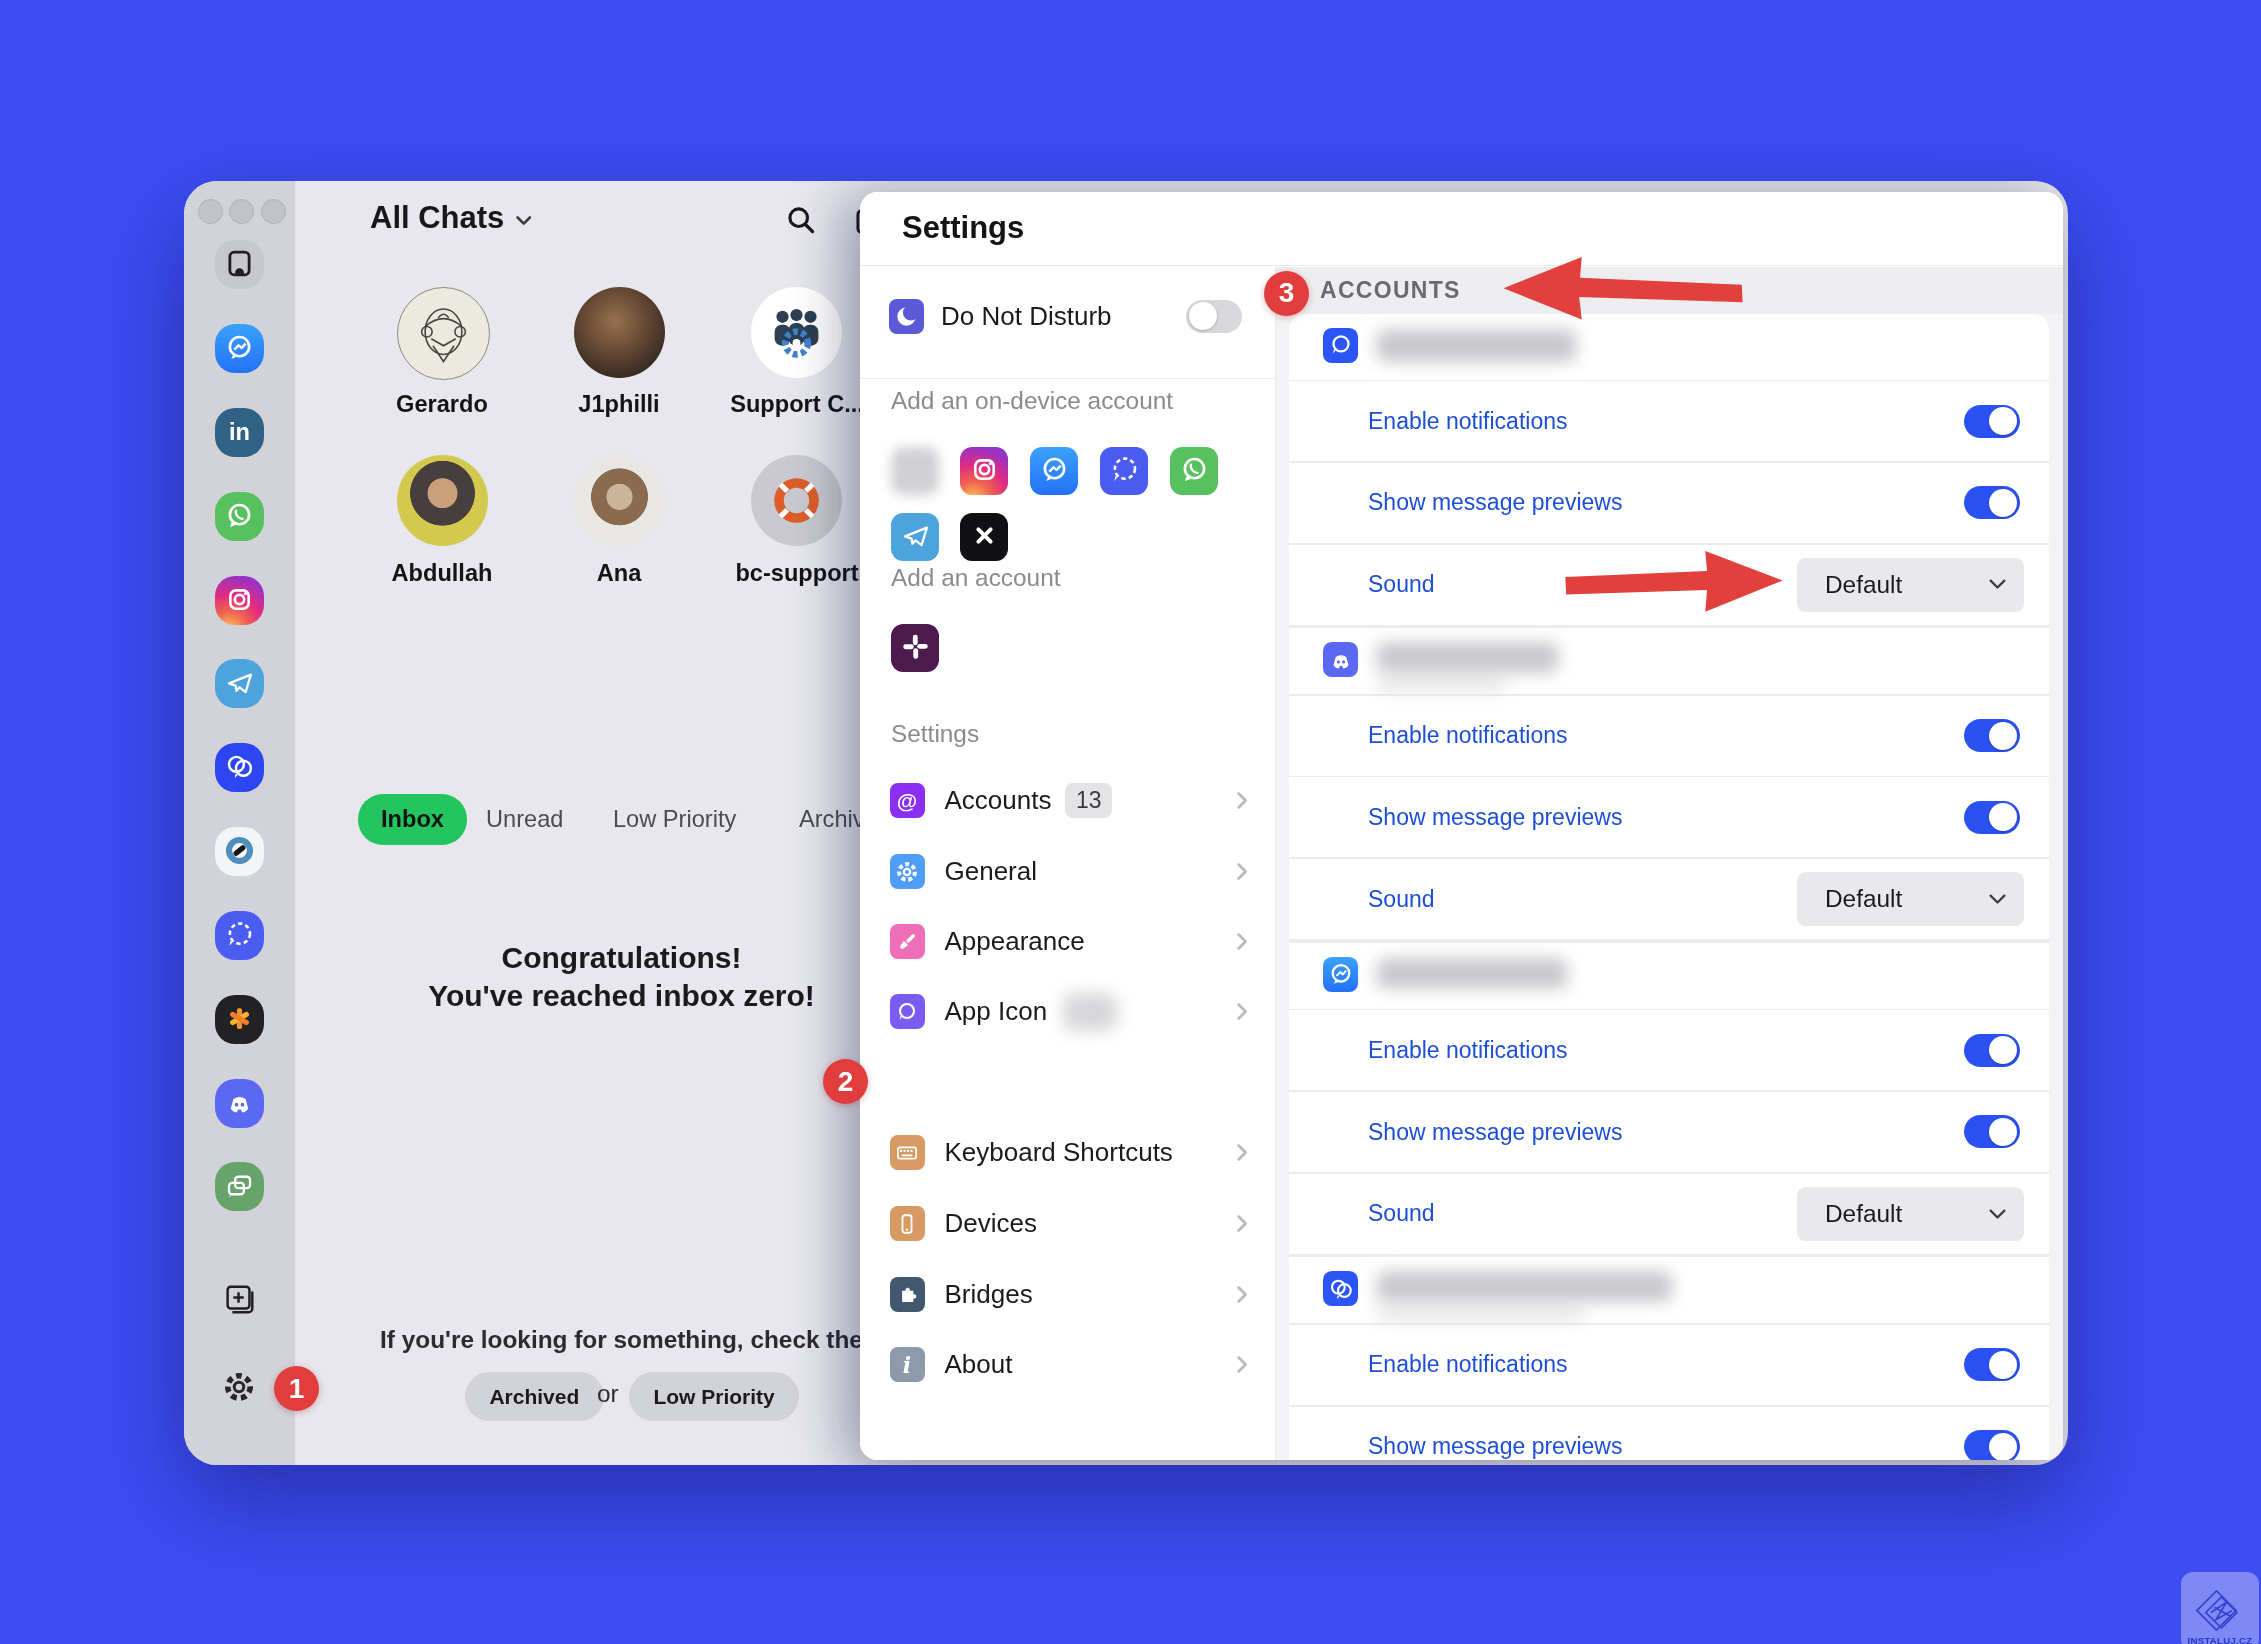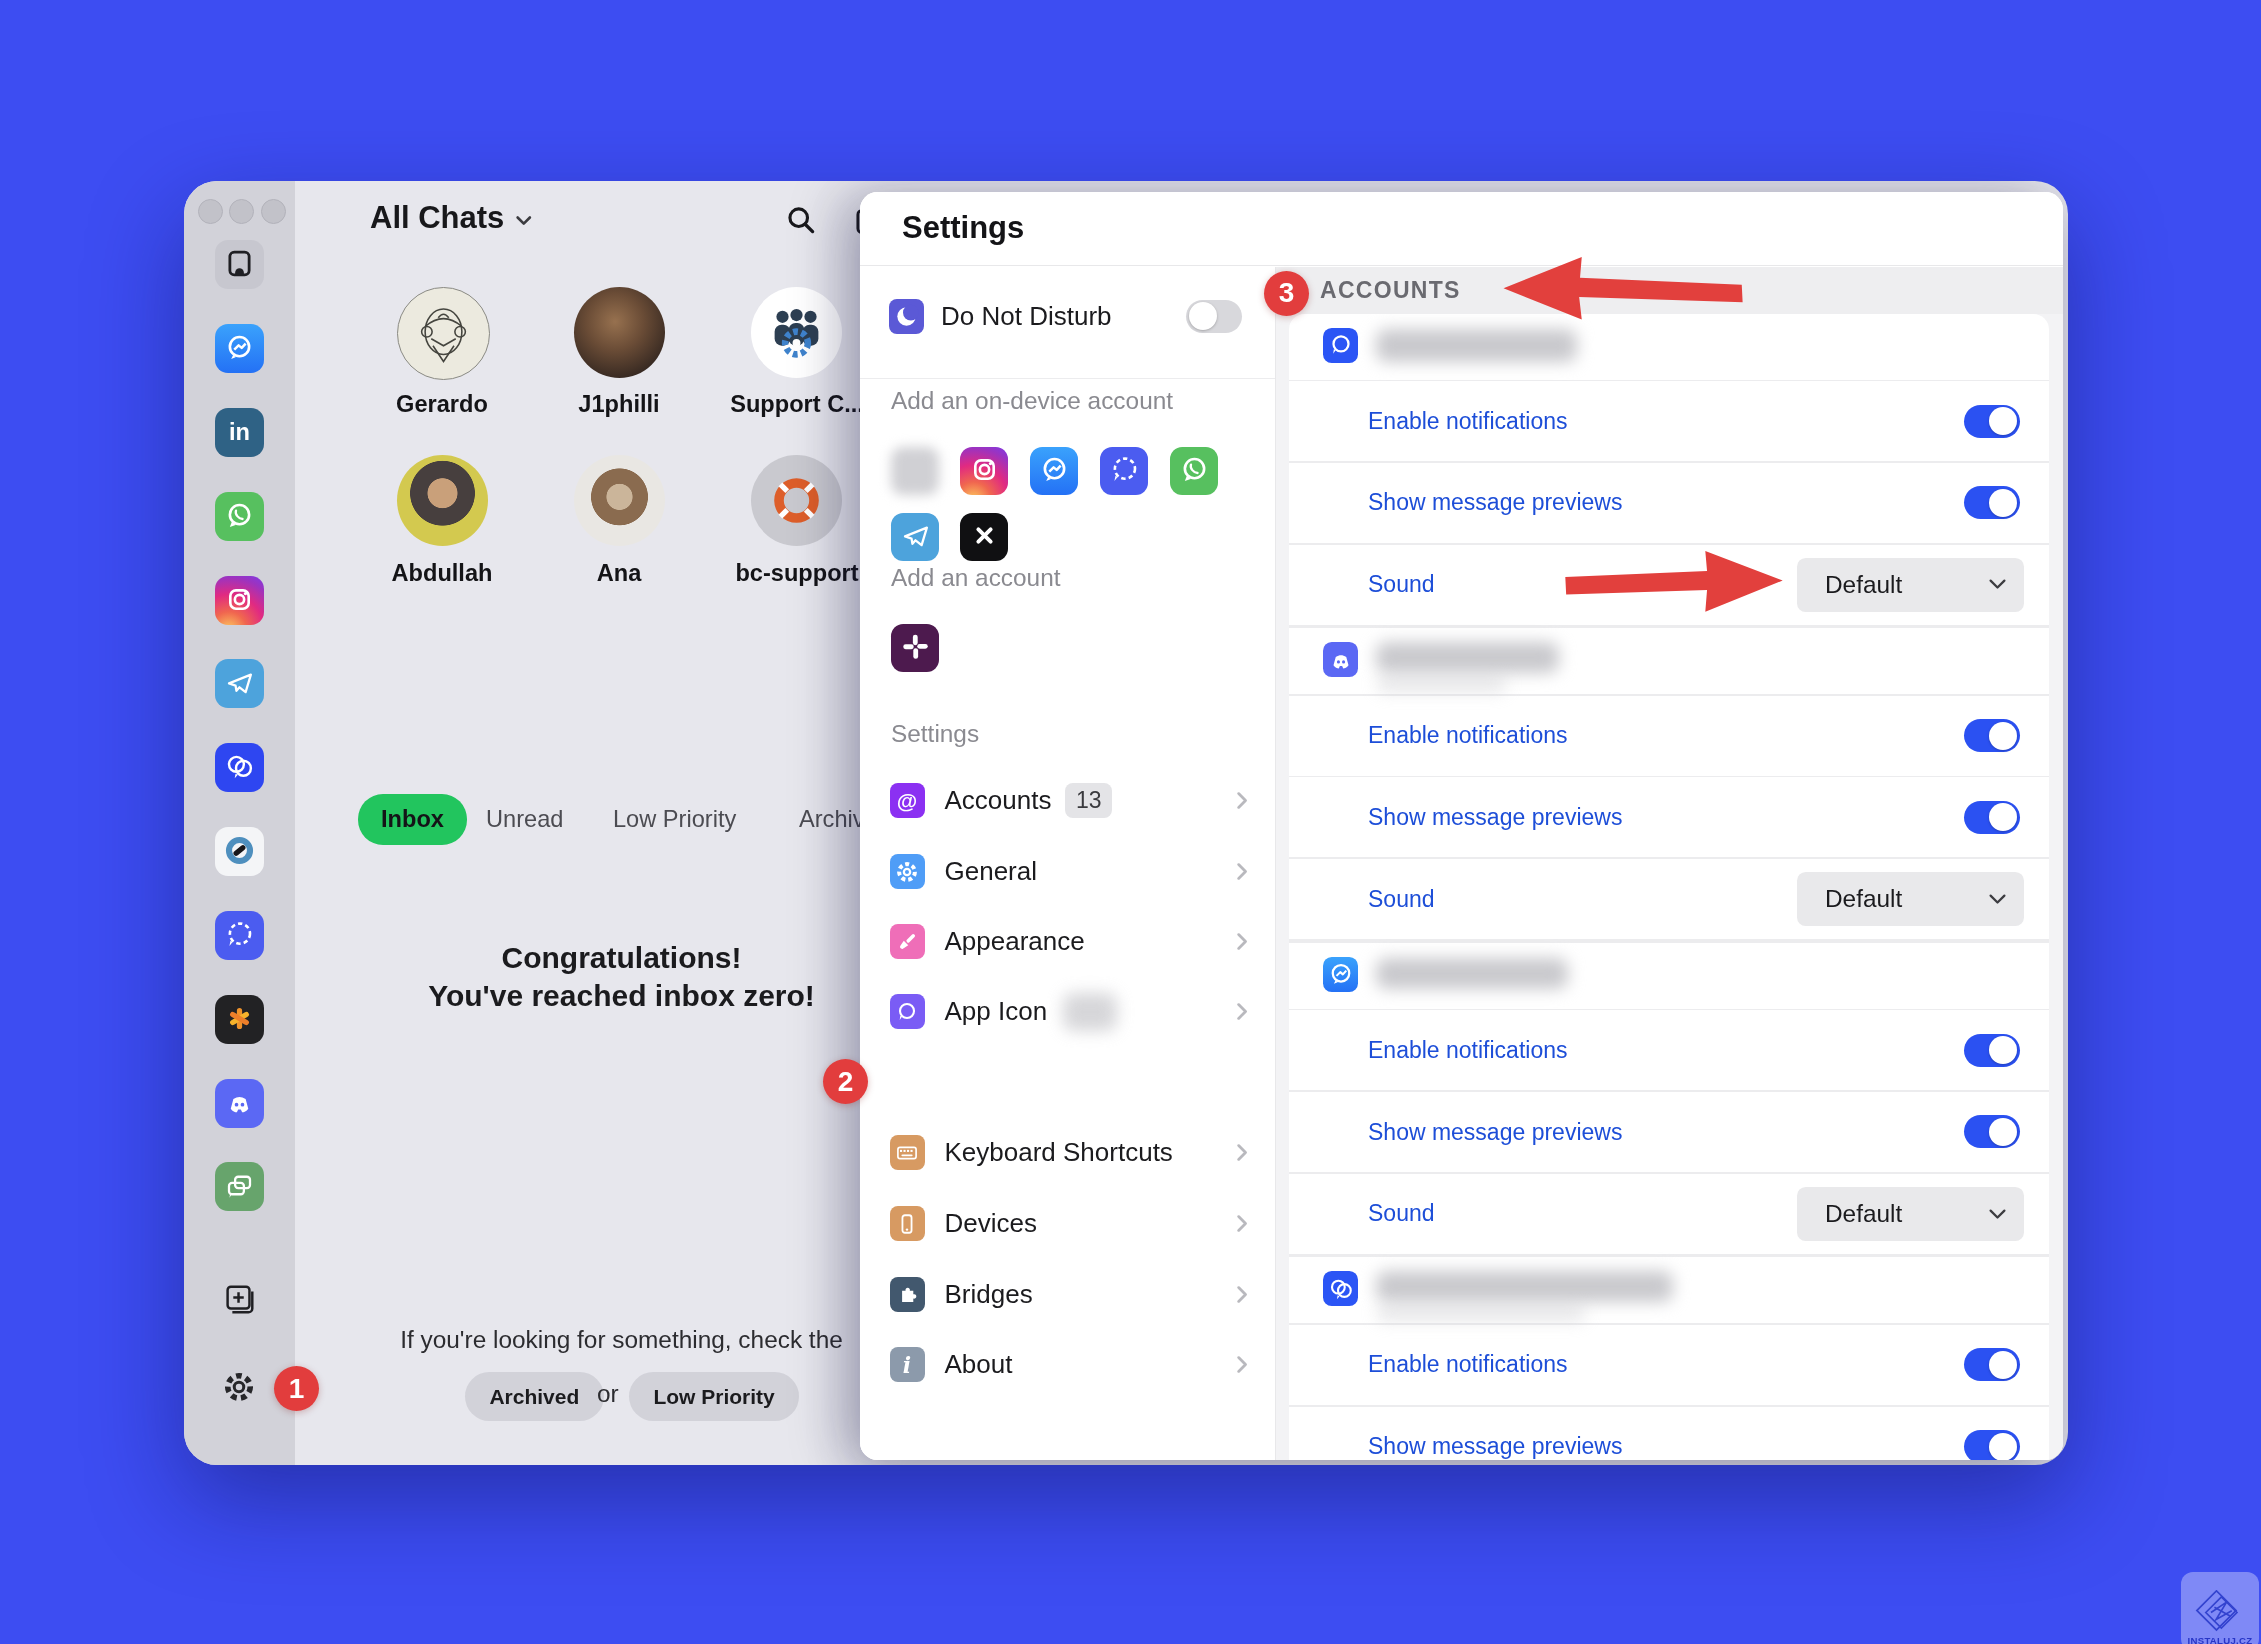--- a/index.html
+++ b/index.html
@@ -4,32 +4,32 @@
 <style>
   html,body{margin:0;padding:0;background:#3d4df2;}
   #stage{position:relative;width:2261px;height:1645px;overflow:hidden;background:#3d4df2;
          font-family:"Liberation Sans",sans-serif;-webkit-font-smoothing:antialiased;}
   .abs{position:absolute;}
   
   #window{position:absolute;left:184px;top:181px;width:1884px;height:1284px;border-radius:33px;
           overflow:hidden;background:#e7e7ed;box-shadow:0 35px 96px rgba(10,16,90,.45);}
   #sidebar{position:absolute;left:0;top:0;width:111px;height:100%;background:#d2d2d9;}
   .traffic{position:absolute;top:17.5px;width:23px;height:23px;border-radius:50%;background:#c2c2c9;border:0.9px solid #b2b2ba;}
-  .side-tile{position:absolute;left:31px;width:49px;height:49px;border-radius:13px;display:flex;align-items:center;justify-content:center;}
+  .side-tile{position:absolute;left:31px;width:49px;height:49px;border-radius:20px;display:flex;align-items:center;justify-content:center;}
   .side-glyph{position:absolute;left:36px;width:38px;height:38px;display:flex;align-items:center;justify-content:center;}
   
   #chatlist{position:absolute;left:111px;top:0;width:565px;height:100%;background:#e7e7ed;margin-left:44px;}
   .hdr-title{font-size:31px;font-weight:bold;color:#18181b;display:flex;align-items:center;gap:10.5px;}
   .avatar{position:absolute;width:91px;height:91px;border-radius:50%;overflow:hidden;}
   .cname{position:absolute;width:166px;text-align:center;font-size:23.6px;font-weight:600;color:#141417;}
   .tab{position:absolute;top:613px;height:51px;display:flex;align-items:center;justify-content:center;
        font-size:23.6px;color:#4c4c52;border-radius:25px;padding:0 23px;}
   .tab.sel{background:#22c55e;color:#141417;font-weight:bold;}
   .bigmsg{position:absolute;width:565px;text-align:center;font-size:30px;font-weight:bold;color:#1b1b1e;}
-  .hint{position:absolute;width:565px;text-align:center;font-size:24.4px;color:#2c2c30;}
+  .hint{position:absolute;width:565px;text-align:center;font-size:24.4px;color:#2c2c30;font-weight:bold;}
   .pillbtn{position:absolute;top:1191px;height:49px;border-radius:24.4px;background:#d2d2d9;color:#1b1b1e;
            font-size:21px;font-weight:bold;display:flex;align-items:center;justify-content:center;padding:0 24.4px;}
   
   #sheet{position:absolute;left:676px;top:10.5px;width:1203px;height:1268px;background:#fff;border-radius:17.5px;
          overflow:hidden;box-shadow:-22px 0 52px rgba(25,25,70,.22),0 17.5px 52px rgba(25,25,70,.25);}
   #sheet-header{position:absolute;left:0;top:0;width:100%;height:73px;border-bottom:1.7px solid #e8e8ea;background:#fff;}
   #sheet-title{position:absolute;left:42px;top:0;height:73px;display:flex;align-items:center;font-size:31px;font-weight:bold;color:#141417;}
   #leftcol{position:absolute;left:0;top:75px;width:415px;bottom:0;background:#fff;border-right:1.7px solid #e8e8ea;}
   .sec-label{position:absolute;left:31px;font-size:24.4px;color:#8a8a90;}
   .srv-tile{position:absolute;width:48px;height:48px;border-radius:12.2px;display:flex;align-items:center;justify-content:center;}

